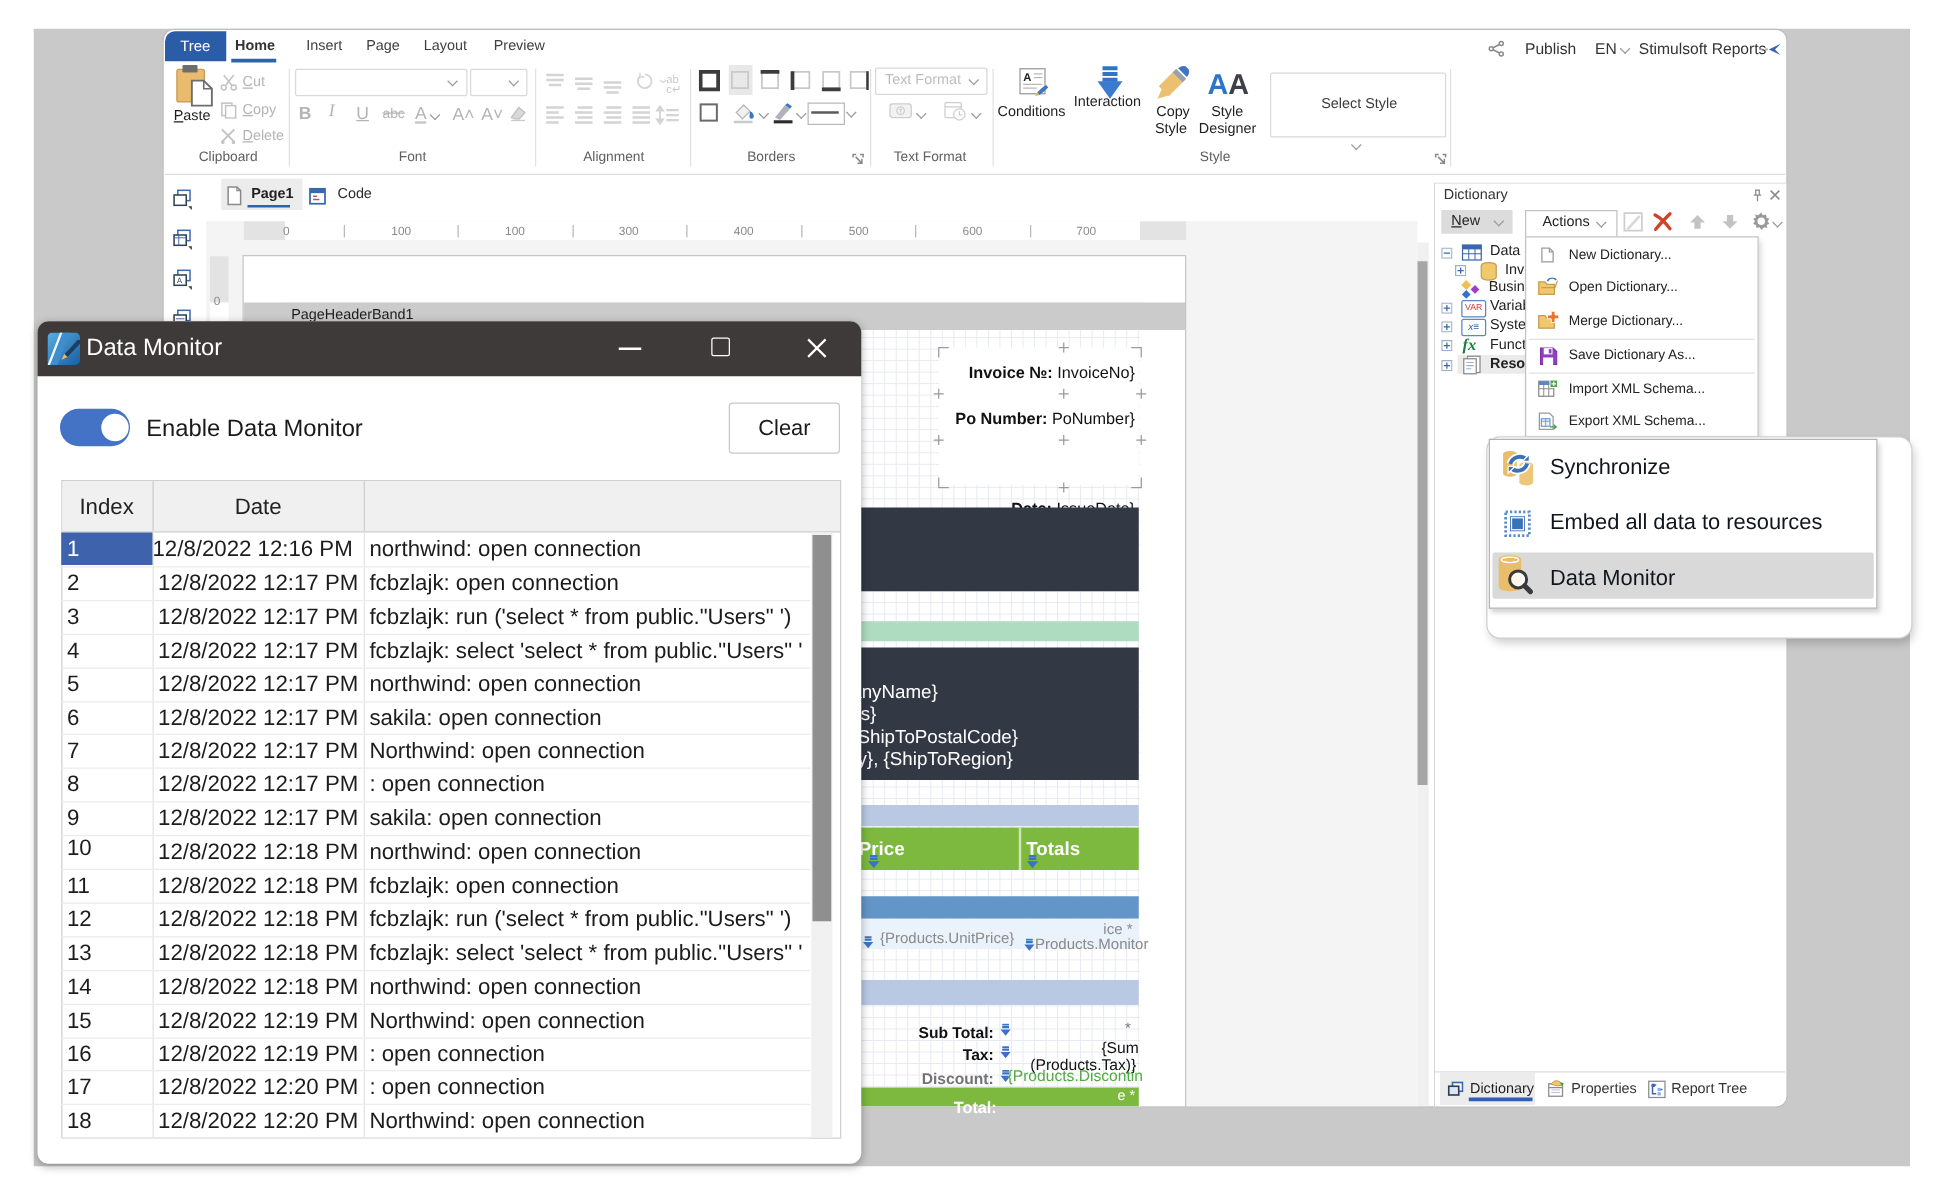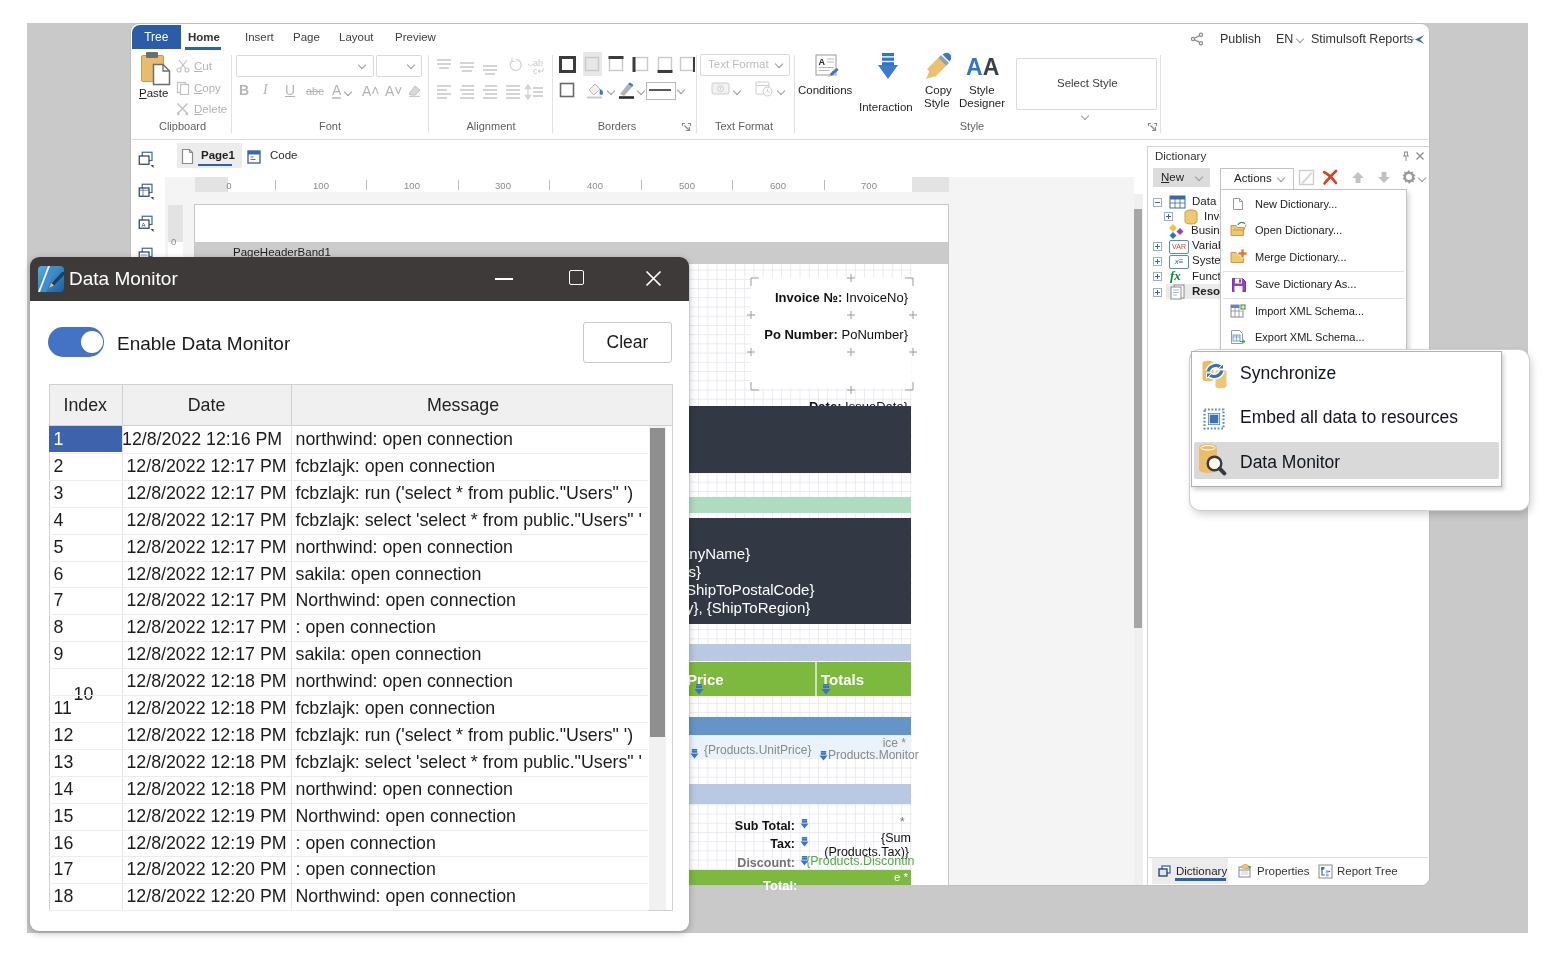--- a/index.html
+++ b/index.html
@@ -222,21 +222,21 @@
     </svg>
 <div class="tx" style="left:798px;top:84px;font-size:11.5px;color:#1f1f1f;">Conditions</div>
 <svg class="a" style="left:876px;top:52px;" width="24" height="28" viewBox="0 0 24 28">
       <g fill="#2e75c8">
         <rect x="6" y="1" width="12" height="3.2"></rect>
         <rect x="6" y="5.6" width="12" height="3.2"></rect>
         <rect x="6" y="10.2" width="12" height="3.2"></rect>
         <path d="M2 13 h20 L12 27 Z" fill="#3a7bd0"></path>
       </g>
     </svg>
-<div class="tx" style="left:859px;top:101px;font-size:11.5px;color:#1f1f1f;">Interaction</div>
+<div class="tx" style="left:859px;top:76px;font-size:11.5px;color:#1f1f1f;">Interaction</div>
 <svg class="a" style="left:925px;top:52px;" width="28" height="28" viewBox="0 0 28 28">
       <path d="M2 17 L13 6 l8 8 -11 11z" fill="#ecc06e"></path>
       <path d="M1 27 l4-9 6 6z" fill="#ecc06e"></path>
       <path d="M13 6 l3-3 8 8 -3 3z" fill="#9aa0a8"></path>
       <path d="M17.5 2.5 q3-2.5 6-1.5l2.5 2.5 q1 3-1.5 6z" fill="#3e76c4"></path>
     </svg>
 <div class="tx" style="left:925px;top:84px;font-size:11.5px;color:#1f1f1f;">Copy</div>
 <div class="tx" style="left:924px;top:97px;font-size:11.5px;color:#1f1f1f;">Style</div>
 <div class="tx" style="left:966px;top:54px;font-size:23px;color:#2e75c8;font-weight:bold;">A<span style="color:#3c4049;">A</span></div>
 <div class="tx" style="left:969px;top:84px;font-size:11.5px;color:#1f1f1f;">Style</div>
@@ -624,21 +624,20 @@
 <div class="a" style="left:553px;top:65px;width:87px;height:39px;background:#fff;border:1px solid #c8c8c8;border-radius:3px;text-align:center;line-height:39px;font-size:17.5px;color:#1a1a1a;">Clear</div>
 
 <div class="a" style="left:18.5px;top:127px;width:624px;height:527px;border:1px solid #d0d0d0;box-sizing:border-box;"></div>
 <div class="a" style="left:19.5px;top:128px;width:622px;height:41px;background:#f0f0f0;border-bottom:1px solid #d0d0d0;box-sizing:border-box;"></div>
 <div class="a" style="left:92px;top:128px;width:1px;height:525px;background:#e4e4e4;"></div>
 <div class="a" style="left:261px;top:128px;width:1px;height:525px;background:#e4e4e4;"></div>
 <div class="a" style="left:92px;top:128px;width:1px;height:40px;background:#d0d0d0;"></div>
 <div class="a" style="left:261px;top:128px;width:1px;height:40px;background:#d0d0d0;"></div>
 <div class="tx" style="left:18.5px;top:138px;width:73.5px;text-align:center;font-size:17.8px;color:#222;">Index</div>
 <div class="tx" style="left:92px;top:138px;width:169px;text-align:center;font-size:17.8px;color:#222;">Date</div>
-<div class="tx" style="left:261px;top:138px;width:344px;text-align:center;font-size:17.8px;color:#222;">Message</div>
 <div class="a" style="left:18.5px;top:169.0px;width:73.5px;height:26.4px;background:#3e63ac;"></div>
 <div class="cell" style="left:23.5px;top:169.0px;color:#fff;">1</div>
 <div class="cell" style="left:92px;top:169.0px;width:169px;text-align:left;">12/8/2022 12:16 PM</div>
 <div class="cell" style="left:265.5px;top:169.0px;">northwind: open connection</div>
 <div class="rowline" style="left:18.5px;top:195.9px;"></div>
 <div class="cell" style="left:23.5px;top:195.9px;">2</div>
 <div class="cell" style="left:92px;top:195.9px;width:169px;text-align:center;">12/8/2022 12:17 PM</div>
 <div class="cell" style="left:265.5px;top:195.9px;">fcbzlajk: open connection</div>
 <div class="rowline" style="left:18.5px;top:222.8px;"></div>
 <div class="cell" style="left:23.5px;top:222.8px;">3</div>
@@ -662,21 +661,21 @@
 <div class="cell" style="left:265.5px;top:330.4px;">Northwind: open connection</div>
 <div class="rowline" style="left:18.5px;top:357.3px;"></div>
 <div class="cell" style="left:23.5px;top:357.3px;">8</div>
 <div class="cell" style="left:92px;top:357.3px;width:169px;text-align:center;">12/8/2022 12:17 PM</div>
 <div class="cell" style="left:265.5px;top:357.3px;">: open connection</div>
 <div class="rowline" style="left:18.5px;top:384.2px;"></div>
 <div class="cell" style="left:23.5px;top:384.2px;">9</div>
 <div class="cell" style="left:92px;top:384.2px;width:169px;text-align:center;">12/8/2022 12:17 PM</div>
 <div class="cell" style="left:265.5px;top:384.2px;">sakila: open connection</div>
 <div class="rowline" style="left:18.5px;top:411.1px;"></div>
-<div class="cell" style="left:23.5px;top:424px;margin-left:20px;">10</div>
+<div class="cell" style="left:23.5px;top:408px;">10</div>
 <div class="cell" style="left:92px;top:411.1px;width:169px;text-align:center;">12/8/2022 12:18 PM</div>
 <div class="cell" style="left:265.5px;top:411.1px;">northwind: open connection</div>
 <div class="rowline" style="left:18.5px;top:438.0px;"></div>
 <div class="cell" style="left:23.5px;top:438.0px;">11</div>
 <div class="cell" style="left:92px;top:438.0px;width:169px;text-align:center;">12/8/2022 12:18 PM</div>
 <div class="cell" style="left:265.5px;top:438.0px;">fcbzlajk: open connection</div>
 <div class="rowline" style="left:18.5px;top:464.9px;"></div>
 <div class="cell" style="left:23.5px;top:464.9px;">12</div>
 <div class="cell" style="left:92px;top:464.9px;width:169px;text-align:center;">12/8/2022 12:18 PM</div>
 <div class="cell" style="left:265.5px;top:464.9px;">fcbzlajk: run ('select * from public."Users" ')</div>

